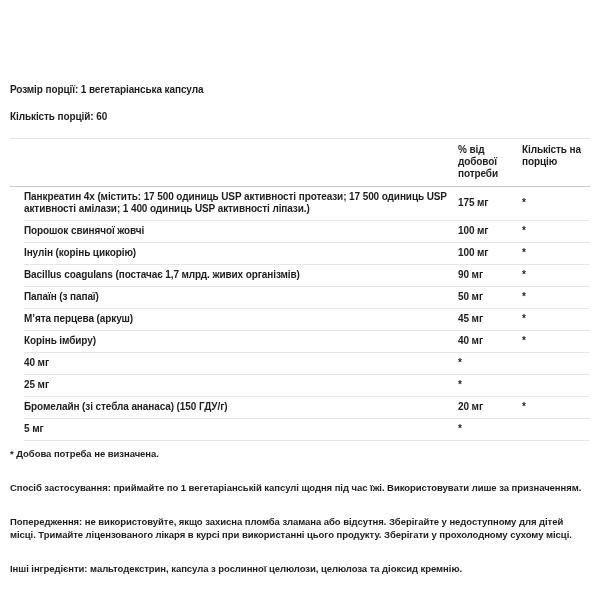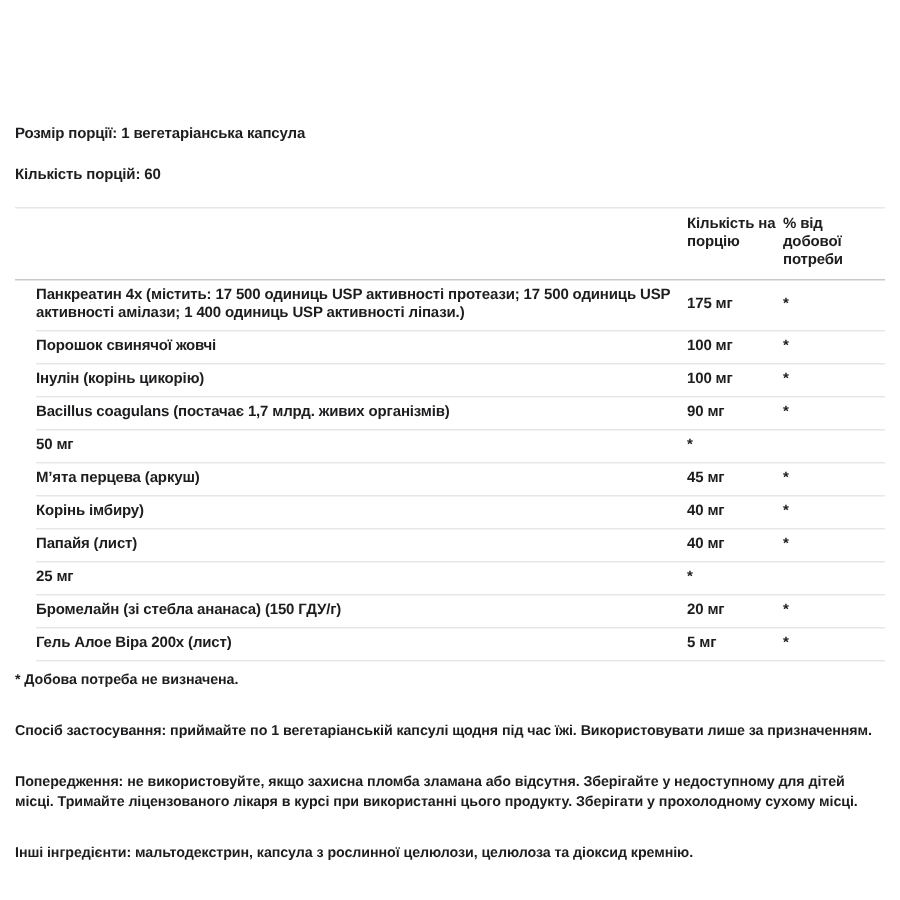--- a/index.html
+++ b/index.html
@@ -72,22 +72,22 @@
 <body>
 
 <div class="page">
 
   <p class="meta-line">Розмір порції: 1 вегетаріанська капсула</p>
   <p class="meta-line">Кількість порцій: 60</p>
 
   <div class="facts-table">
     <div class="thead">
       <div class="th"></div>
+      <div class="th">% від добової потреби</div>
       <div class="th">Кількість на порцію</div>
-      <div class="th">% від добової потреби</div>
     </div>
 
     <div class="tbody">
 
         <div class="trow">
           <div class="cell name">Панкреатин 4x (містить: 17 500 одиниць USP активності протеази; 17 500 одиниць USP активності амілази; 1 400 одиниць USP активності ліпази.)</div>
           <div class="cell amt">175 мг</div>
           <div class="cell dv">*</div>
         </div>
 
@@ -103,55 +103,54 @@
           <div class="cell dv">*</div>
         </div>
 
         <div class="trow">
           <div class="cell name">Bacillus coagulans (постачає 1,7 млрд. живих організмів)</div>
           <div class="cell amt">90 мг</div>
           <div class="cell dv">*</div>
         </div>
 
         <div class="trow">
+          <div class="cell name">Папаїн (з папаї)</div>
           <div class="cell amt">50 мг</div>
           <div class="cell dv">*</div>
         </div>
 
         <div class="trow">
           <div class="cell name">М’ята перцева (аркуш)</div>
           <div class="cell amt">45 мг</div>
           <div class="cell dv">*</div>
         </div>
 
         <div class="trow">
           <div class="cell name">Корінь імбиру)</div>
           <div class="cell amt">40 мг</div>
           <div class="cell dv">*</div>
         </div>
 
         <div class="trow">
-          <div class="cell name">Папайя (лист)</div>
           <div class="cell amt">40 мг</div>
           <div class="cell dv">*</div>
         </div>
 
         <div class="trow">
           <div class="cell amt">25 мг</div>
           <div class="cell dv">*</div>
         </div>
 
         <div class="trow">
           <div class="cell name">Бромелайн (зі стебла ананаса) (150 ГДУ/г)</div>
           <div class="cell amt">20 мг</div>
           <div class="cell dv">*</div>
         </div>
 
         <div class="trow">
-          <div class="cell name">Гель Алое Віра 200x (лист)</div>
           <div class="cell amt">5 мг</div>
           <div class="cell dv">*</div>
         </div>
       </div>
   </div>
 
   <div class="footnotes">
     <p class="footnote-line">* Добова потреба не визначена.</p>
     <p class="para">Спосіб застосування: приймайте по 1 вегетаріанській капсулі щодня під час їжі. Використовувати лише за призначенням.</p>
     <p class="para">Попередження: не використовуйте, якщо захисна пломба зламана або відсутня. Зберігайте у недоступному для дітей місці. Тримайте ліцензованого лікаря в курсі при використанні цього продукту. Зберігати у прохолодному сухому місці.</p>

